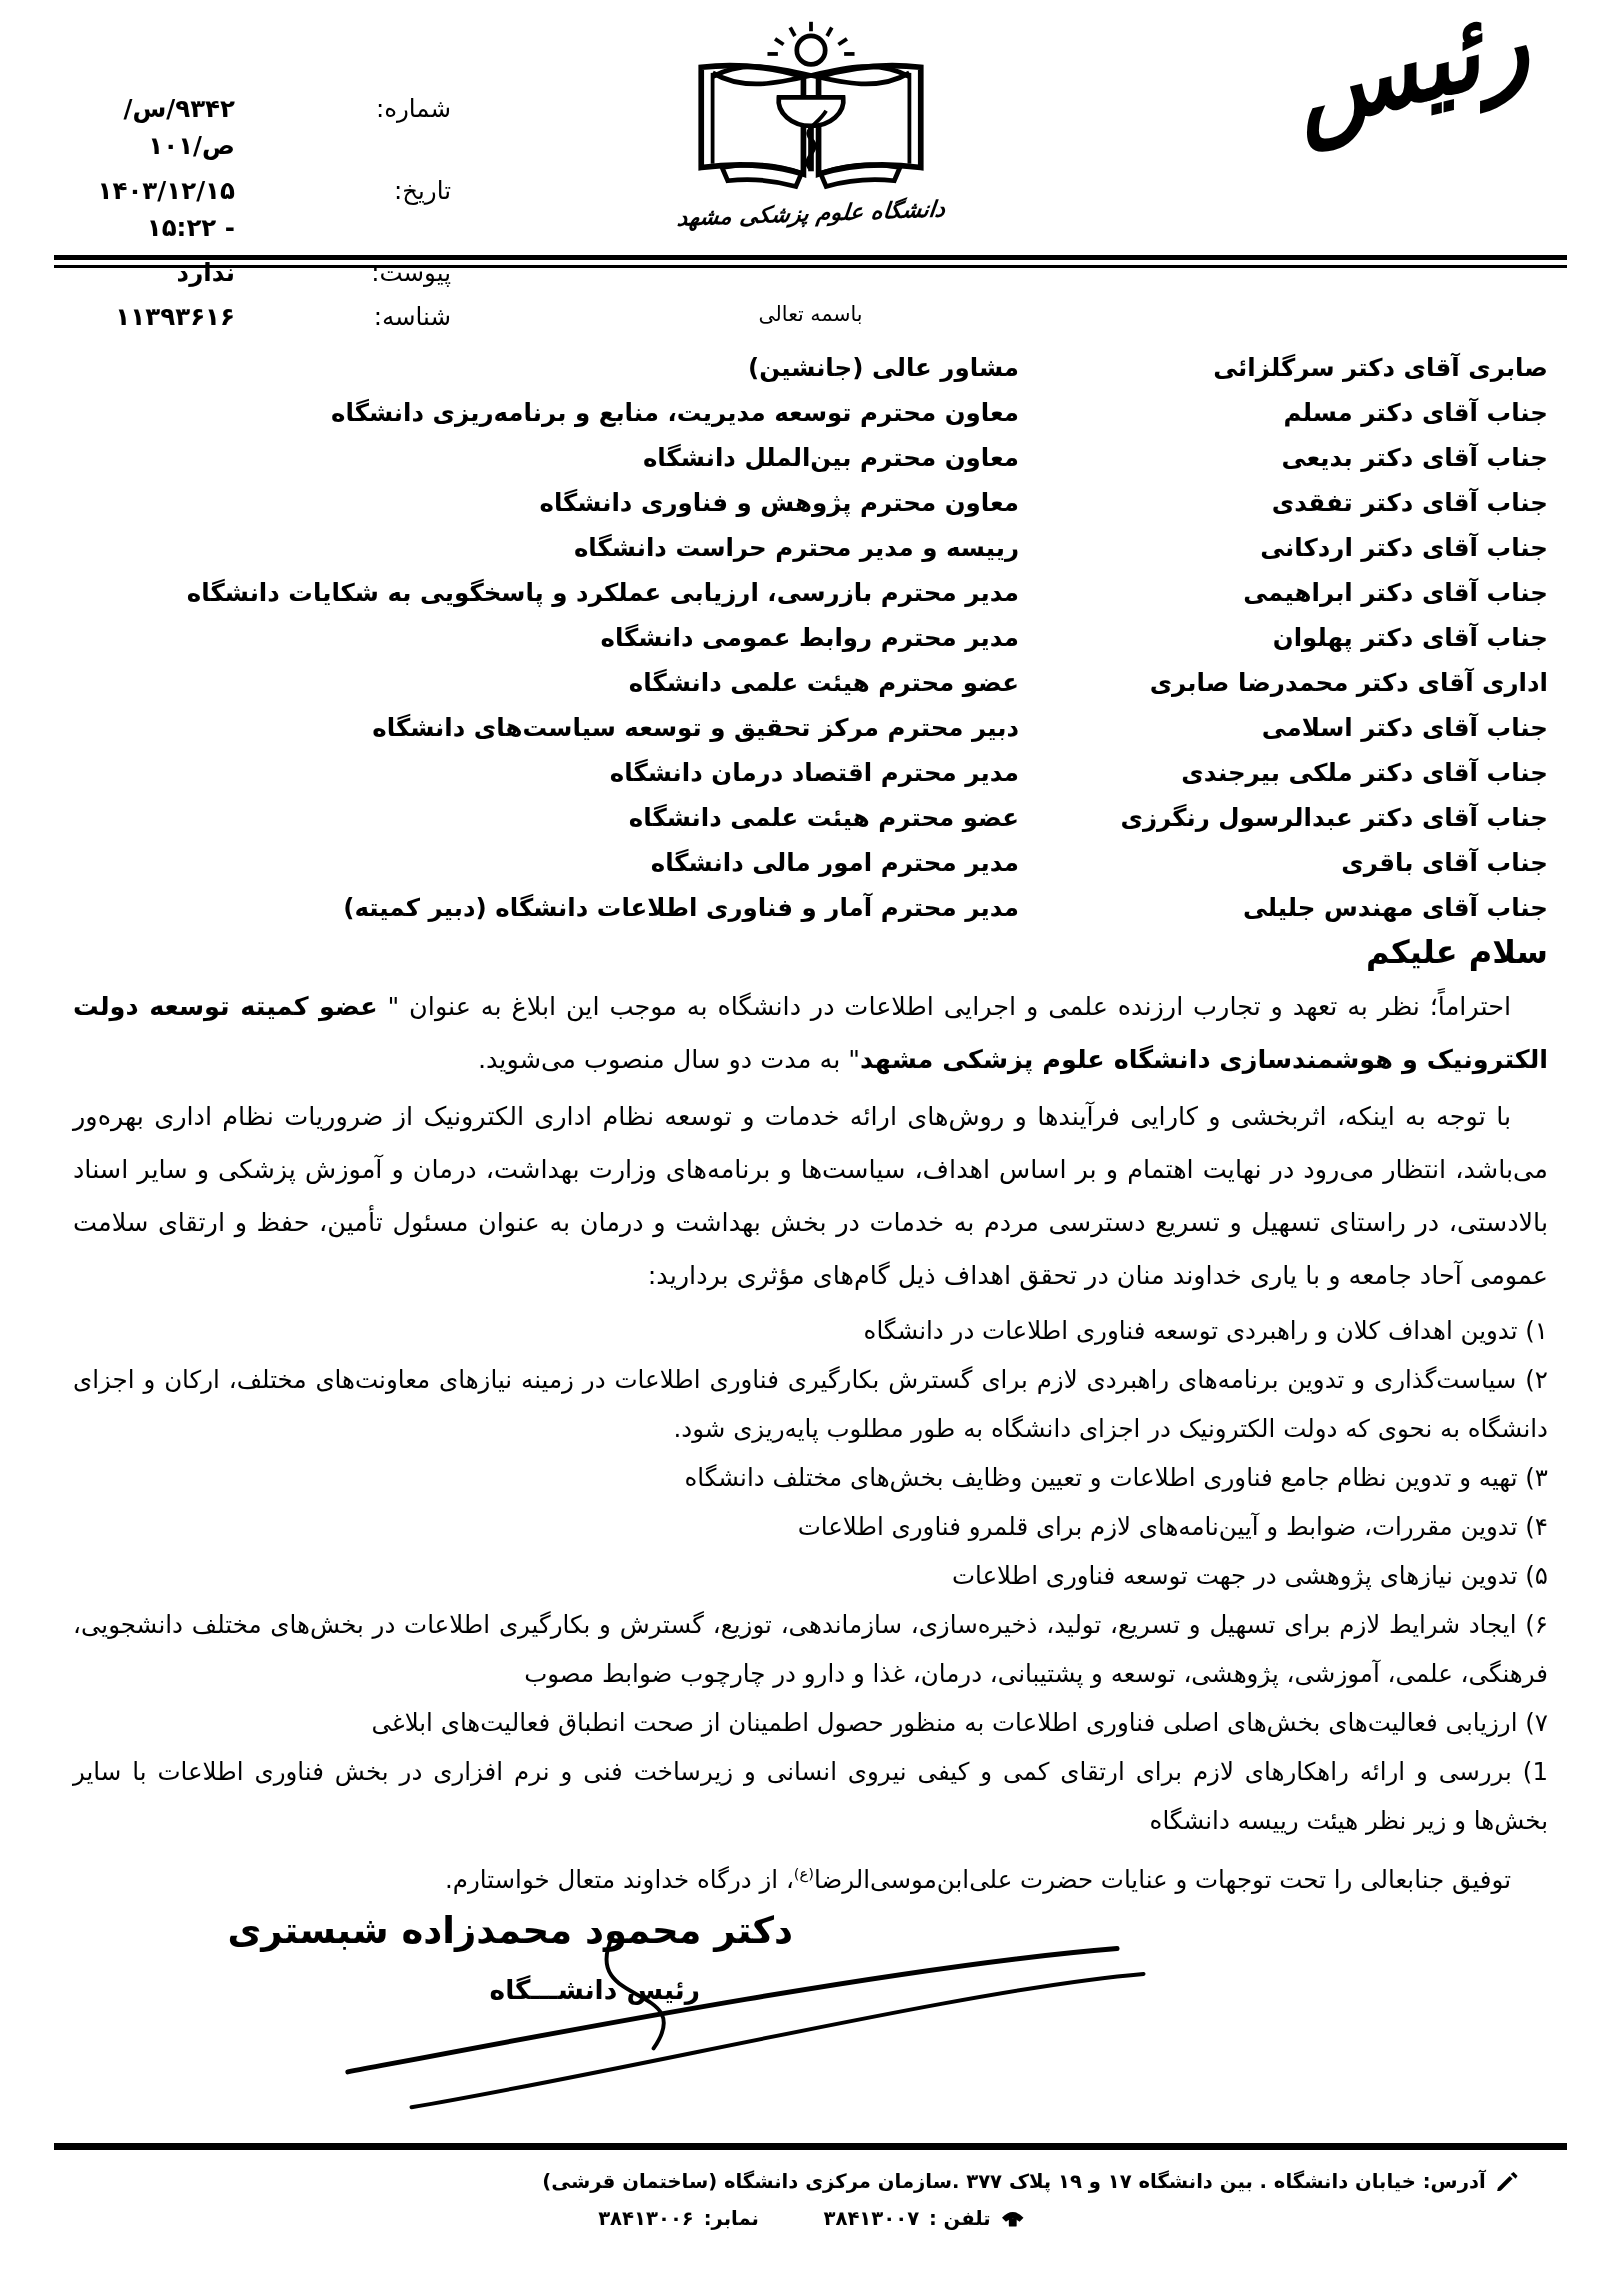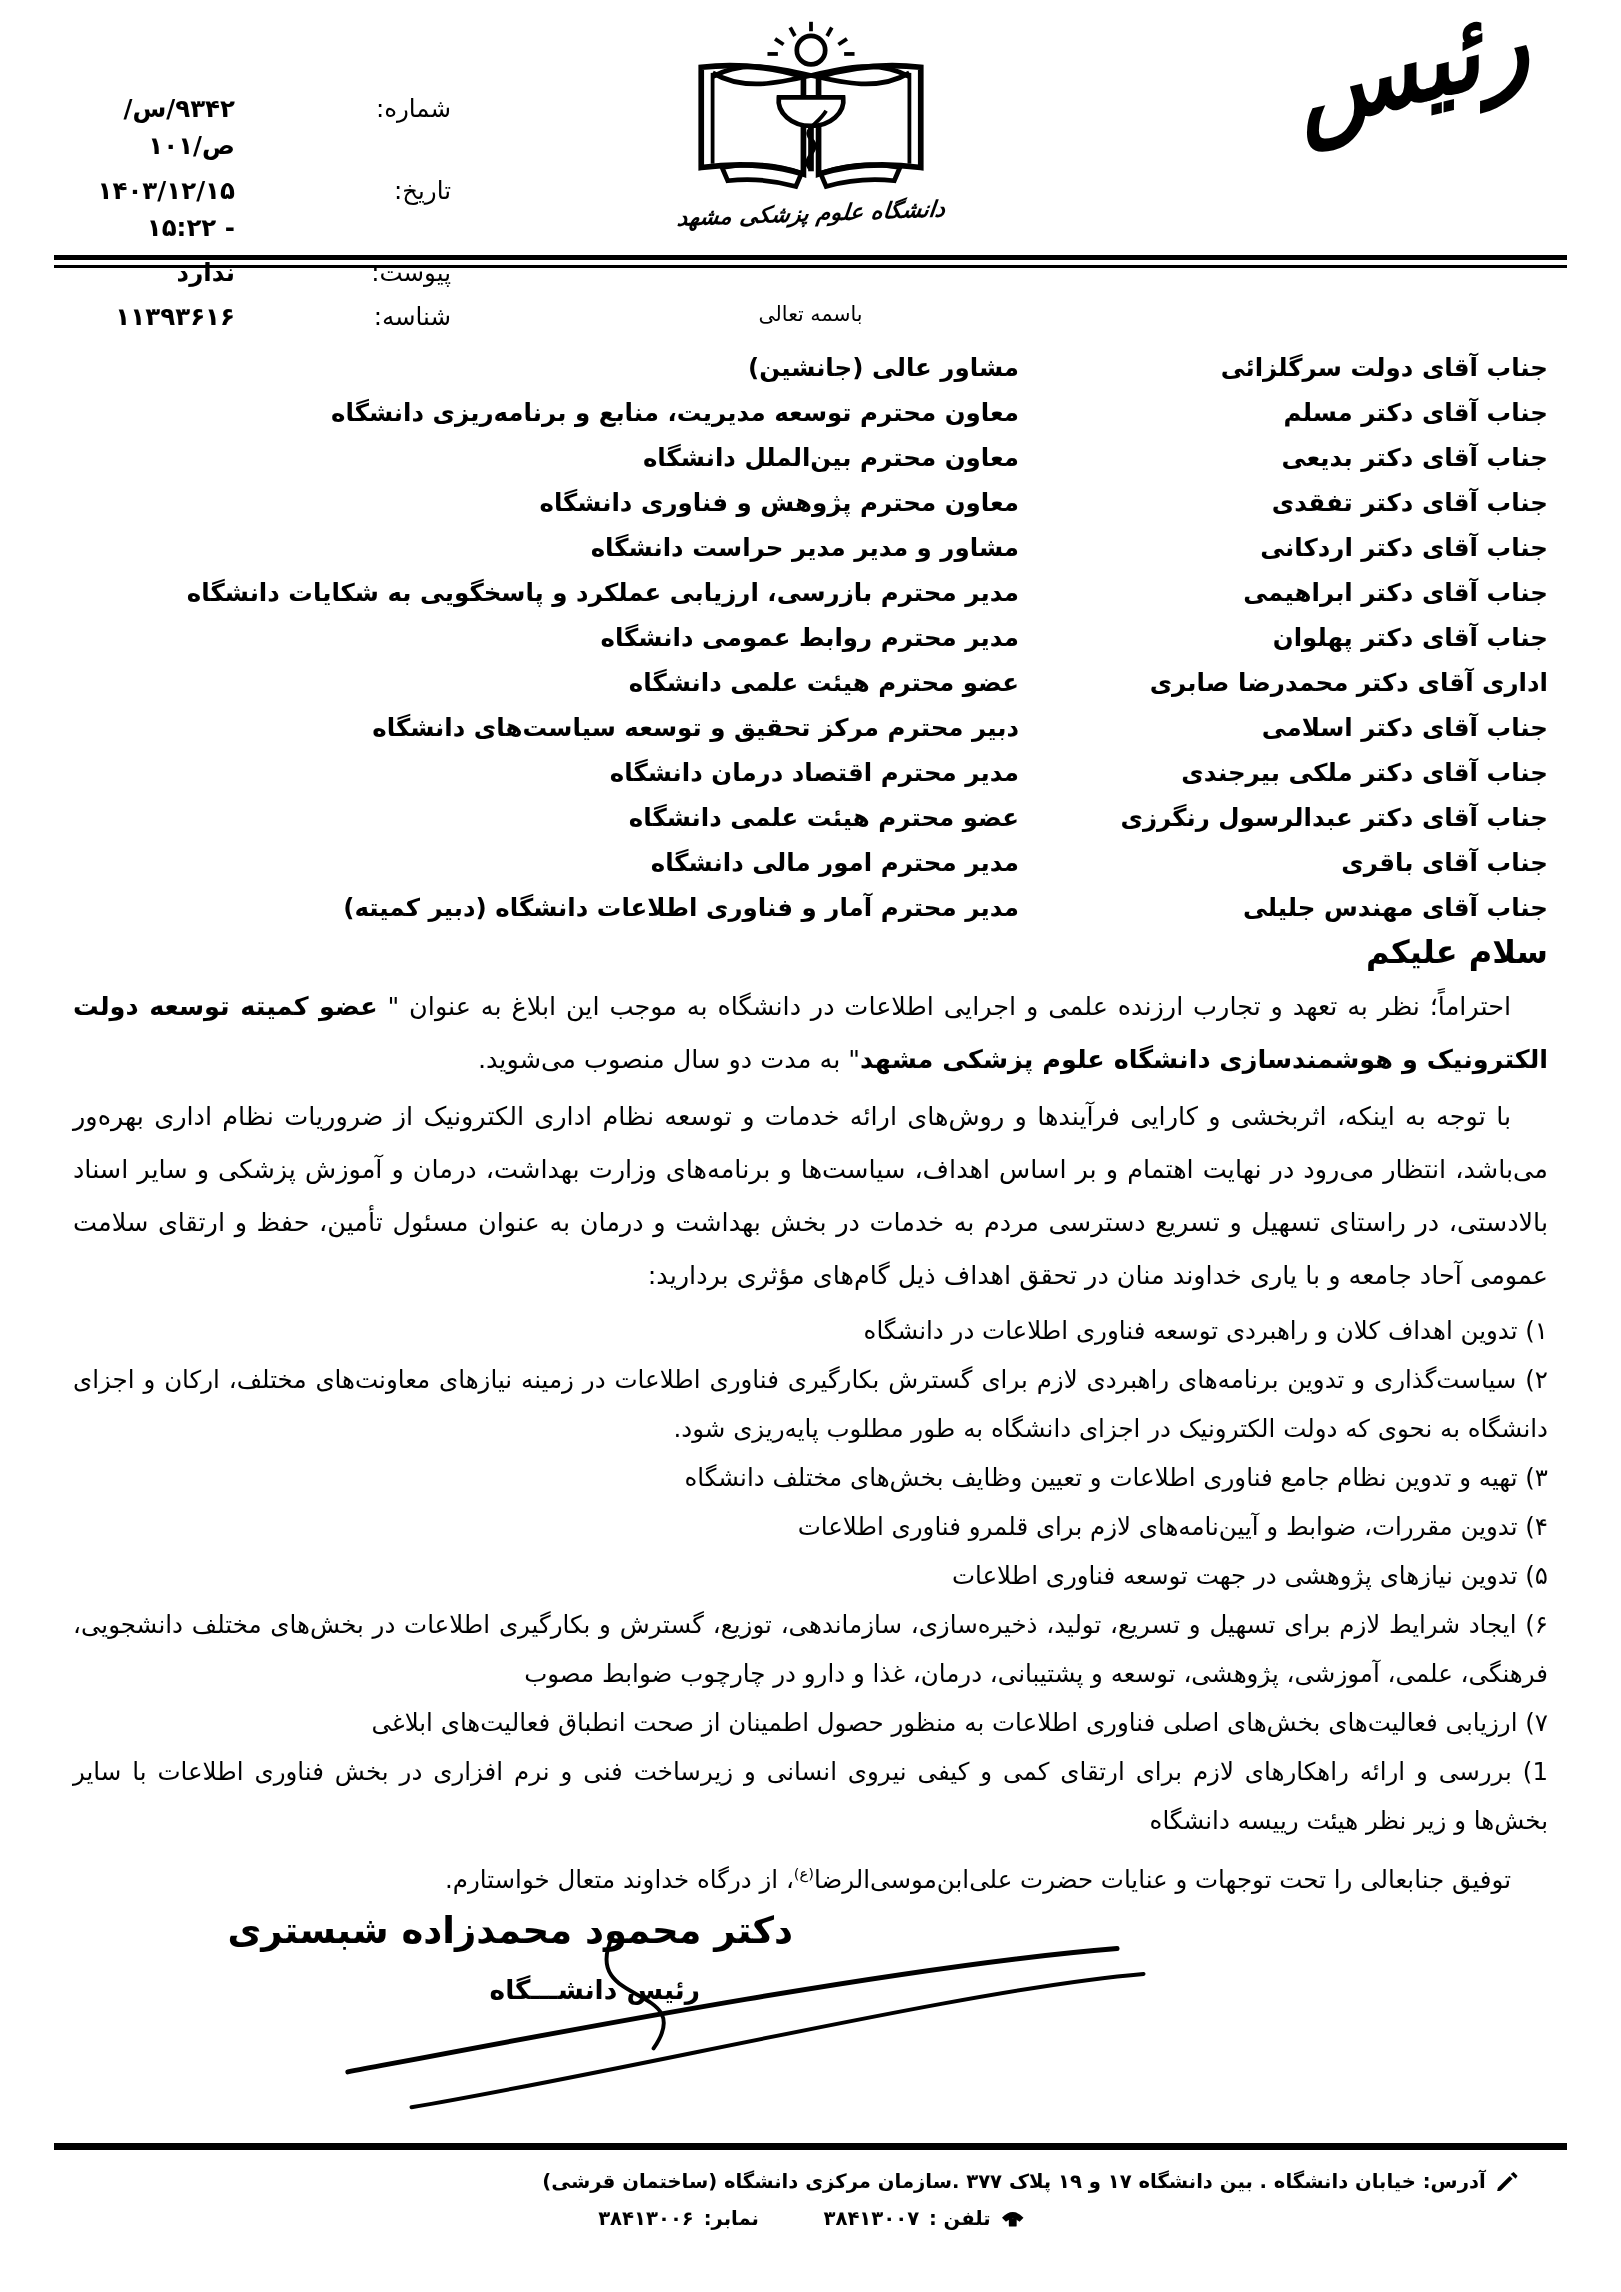--- a/index.html
+++ b/index.html
@@ -130,30 +130,30 @@
   <div class="raees">رئیس</div>
 
   <div class="rule">
     <div class="r1"></div>
       <div class="r2"></div>
   </div>
 
   <div class="basmala">باسمه تعالی</div>
 
   <div class="recipients">
-    <div class="r-name">جناب آقای دولت سرگلزائی</div>
+    <div class="r-name">صابری آقای دکتر سرگلزائی</div>
     <div class="r-title">مشاور عالی (جانشین)</div>
     <div class="r-name">جناب آقای دکتر مسلم</div>
     <div class="r-title">معاون محترم توسعه مدیریت، منابع و برنامه‌ریزی دانشگاه</div>
     <div class="r-name">جناب آقای دکتر بدیعی</div>
     <div class="r-title">معاون محترم بین‌الملل دانشگاه</div>
     <div class="r-name">جناب آقای دکتر تفقدی</div>
     <div class="r-title">معاون محترم پژوهش و فناوری دانشگاه</div>
     <div class="r-name">جناب آقای دکتر اردکانی</div>
-    <div class="r-title">مشاور و مدیر مدیر حراست دانشگاه</div>
+    <div class="r-title">رییسه و مدیر محترم حراست دانشگاه</div>
     <div class="r-name">جناب آقای دکتر ابراهیمی</div>
     <div class="r-title">مدیر محترم بازرسی، ارزیابی عملکرد و پاسخگویی به شکایات دانشگاه</div>
     <div class="r-name">جناب آقای دکتر پهلوان</div>
     <div class="r-title">مدیر محترم روابط عمومی دانشگاه</div>
     <div class="r-name">اداری آقای دکتر محمدرضا صابری</div>
     <div class="r-title">عضو محترم هیئت علمی دانشگاه</div>
     <div class="r-name">جناب آقای دکتر اسلامی</div>
     <div class="r-title">دبیر محترم مرکز تحقیق و توسعه سیاست‌های دانشگاه</div>
     <div class="r-name">جناب آقای دکتر ملکی بیرجندی</div>
     <div class="r-title">مدیر محترم اقتصاد درمان دانشگاه</div>

